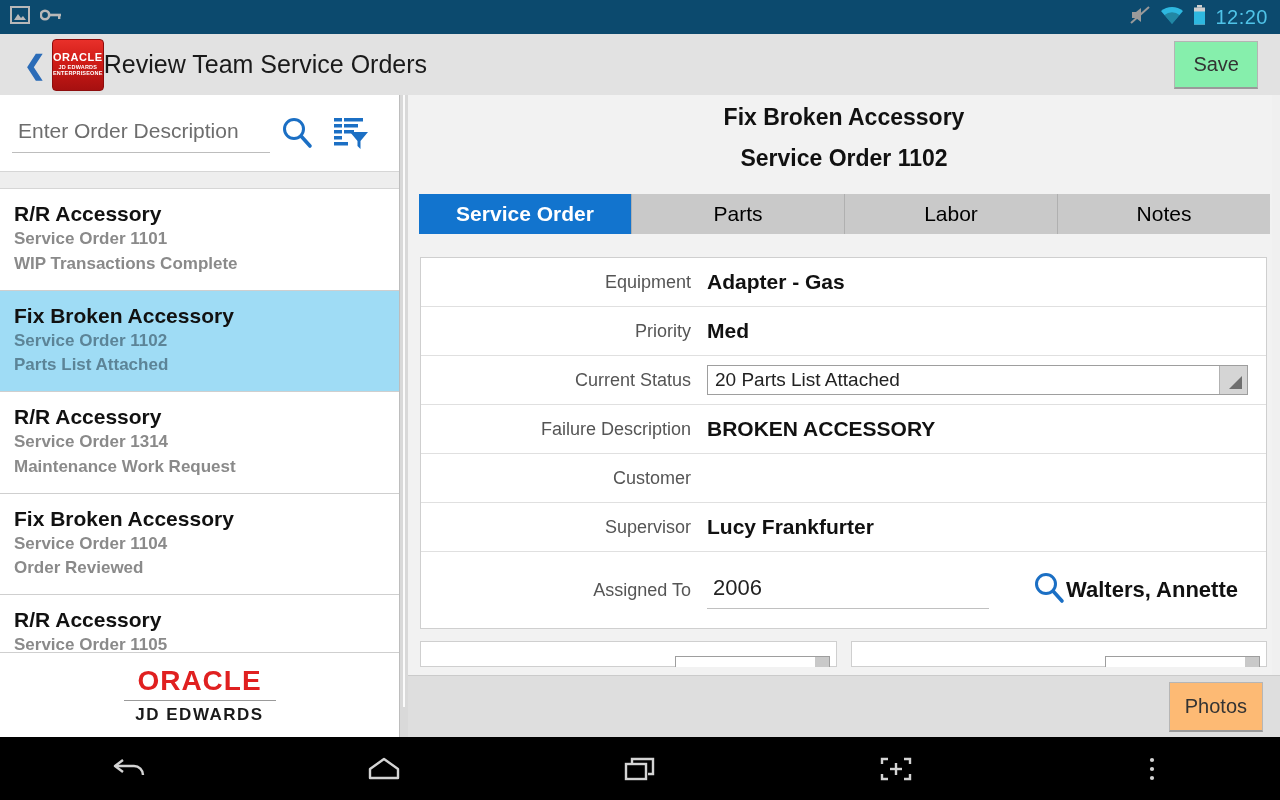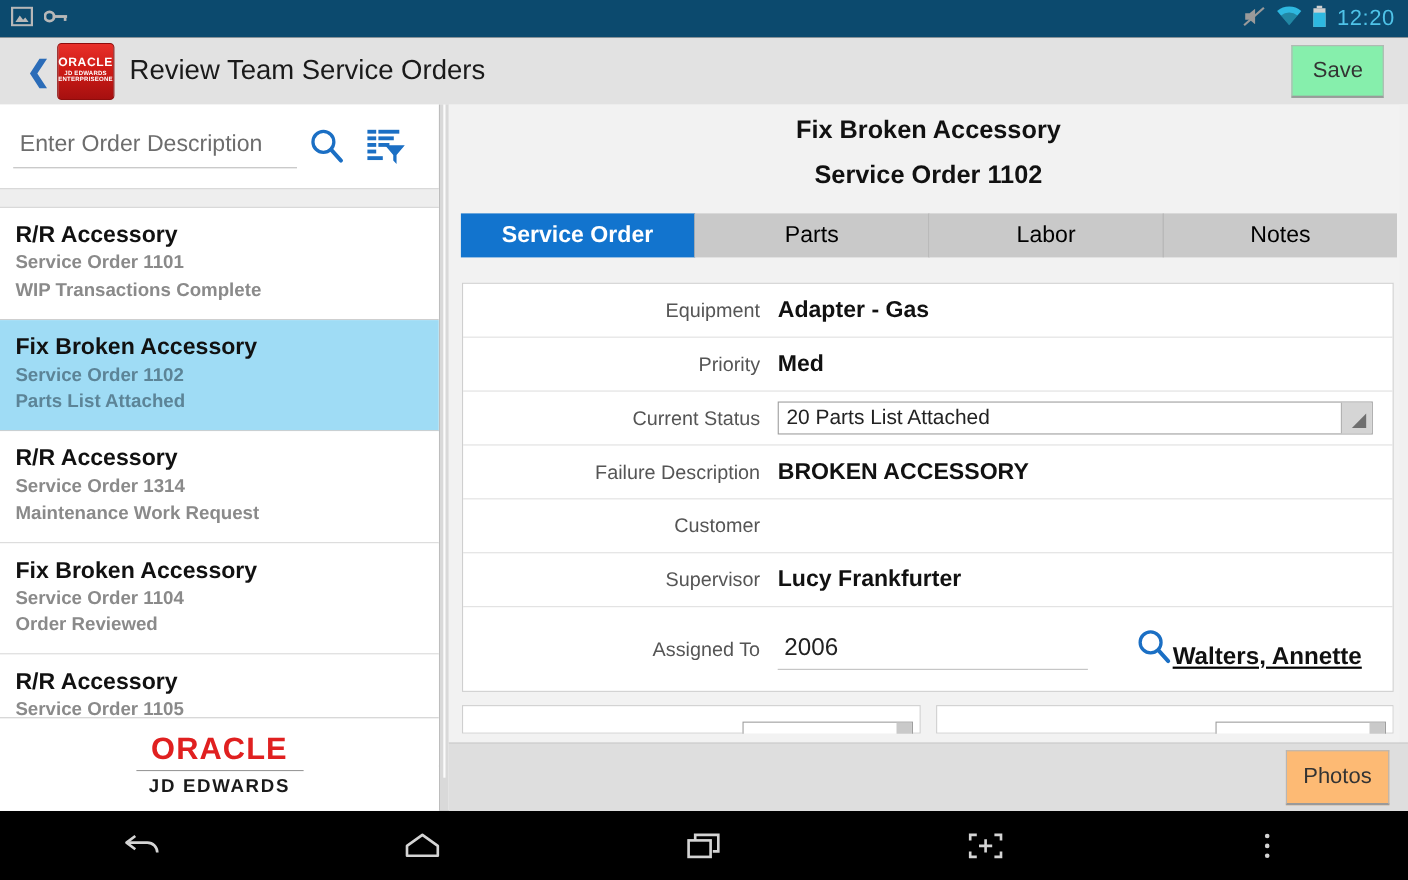--- a/index.html
+++ b/index.html
@@ -32,21 +32,21 @@
   .jde-logo {
     width: 52px; height: 52px; border-radius: 4px;
     background: linear-gradient(180deg,#e8302a 0%, #cf1b16 45%, #a61010 100%);
     border: 1px solid #8e0c0c;
     display: flex; flex-direction: column; align-items: center; justify-content: center;
     color: #fff; line-height: 1.05; flex: none;
   }
   .jde-logo .l1 { font-size: 11px; font-weight: bold; letter-spacing: .5px; }
   .jde-logo .l2 { font-size: 5.5px; font-weight: bold; letter-spacing: .2px; margin-top: 1px; }
   .jde-logo .l3 { font-size: 5.5px; font-weight: bold; letter-spacing: .2px; }
-  .app-title { font-size: 25px; color: #1a1a1a; margin-left: 14px; }
+  .app-title { font-size: 25px; color: #1a1a1a; }
   .save-btn {
     margin-left: auto; margin-right: 22px;
     background: #86efac; border: 1px solid #b4b4b4; border-bottom: 2px solid #9a9a9a;
     color: #333; font-size: 20px; padding: 11px 18px 11px 18px; cursor: pointer;
   }
 
   
   .content { position: absolute; top: 95px; left: 0; width: 1280px; height: 642px; background: #fff; }
 
   
@@ -120,21 +120,21 @@
   .f-select .handle::after {
     content: ""; position: absolute; right: 5px; bottom: 5px;
     border-left: 13px solid transparent; border-bottom: 13px solid #6f6f6f;
   }
   .assign-row { min-height: 76px; }
   .assign-input {
     width: 282px; border: none; border-bottom: 1px solid #c0c0c0; background: transparent;
     font-size: 22px; color: #222; padding: 4px 0 7px 6px; outline: none;
     font-family: "Liberation Sans", sans-serif;
   }
-  .assign-right { margin-left: auto; display: flex; align-items: flex-end; gap: 0; padding-right: 12px; text-decoration: underline; }
+  .assign-right { margin-left: auto; display: flex; align-items: center; gap: 0; padding-right: 12px; }
   .assign-name { font-size: 22px; font-weight: bold; color: #111; }
 
   .partial-card {
     margin: 12px 13px 0 12px; height: 26px; background: #f2f2f2;
     display: flex; gap: 14px; overflow: hidden;
   }
   .partial-box { flex: 1; border: 1px solid #cfcfcf; background: #fff; position: relative; }
   .partial-inner {
     position: absolute; right: 6px; bottom: -12px; width: 155px; height: 22px;
     border: 1px solid #9e9e9e; background: #fff;

